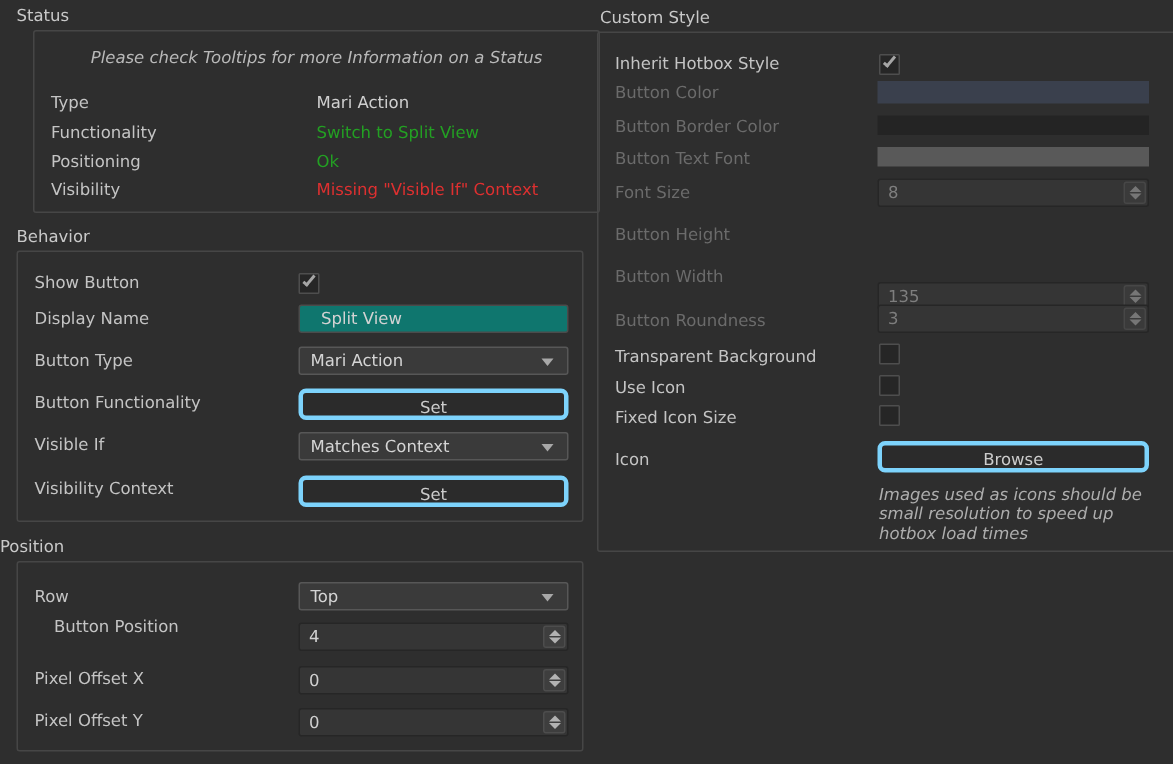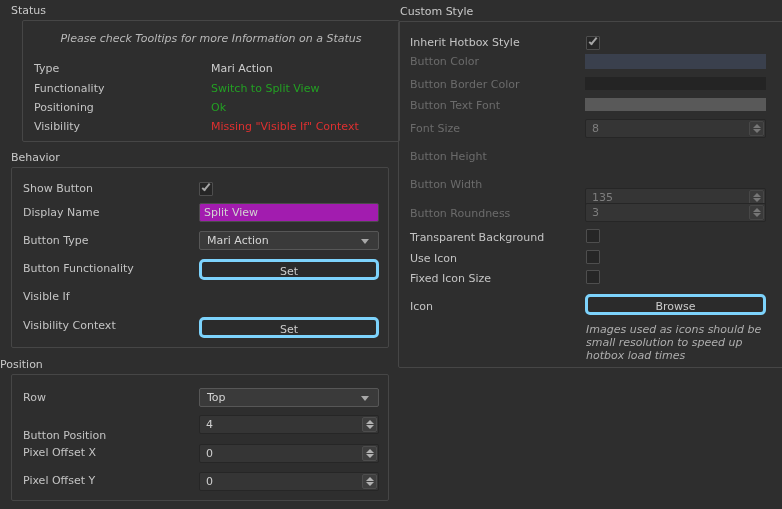--- a/index.html
+++ b/index.html
@@ -19,22 +19,22 @@
   .val { position:absolute; left:188px; height:14px; line-height:14px; white-space:nowrap; }
   .note { position:absolute; font-style:italic; color:#b9b9b9; }
   .note.center { left:0; right:0; text-align:center; }
   .note.multiline { white-space:pre-line; line-height:13px; color:#aeaeae; }
 
   .checkbox { position:absolute; width:14px; height:14px; background:#262626; border:1px solid #4e4e4e; border-radius:1px; }
   .checkbox .mark { display:none; position:absolute; left:4px; top:-1px; width:4px; height:9px;
     border-right:2px solid #a6a6a6; border-bottom:2px solid #a6a6a6; transform:rotate(40deg); }
   .checkbox.checked .mark { display:block; }
 
-  .textinput { position:absolute; left:187px; width:180px; height:19px; background:#a21caf;
-    border:1px solid #4b4b4b; border-radius:2px; color:#d2d2d2; line-height:17px; padding:0 4px; white-space:nowrap; }
+  .textinput { position:absolute; left:187px; width:180px; height:19px; background:#0f766e;
+    border:1px solid #4b4b4b; border-radius:2px; color:#d2d2d2; line-height:17px; padding:0 14px; white-space:nowrap; }
 
   .dropdown { position:absolute; left:187px; width:180px; height:19px; background:#3a3a3a;
     border:1px solid #575757; border-radius:2px; color:#d4d4d4; line-height:17px; padding:0 7px; white-space:nowrap; }
   .dropdown .arrow { position:absolute; right:9px; top:7px; width:0; height:0;
     border-left:4px solid transparent; border-right:4px solid transparent; border-top:5px solid #a8a8a8; }
 
   .pushbtn { position:absolute; left:187px; width:180px; height:21px; background:#2b2b2b;
     border:3px solid #7dd3fc; border-radius:5px; color:#cccccc; text-align:center; line-height:19px; cursor:default; }
 
   .spin { position:absolute; left:187px; width:180px; height:19px; background:#353535;
@@ -86,34 +86,38 @@
   <div class="lbl" style="top:66px;">Button Type</div>
   <div class="dropdown" style="top:63px;">
     <span>Mari Action</span>
     <span class="arrow"></span>
   </div>
 
   <div class="lbl" style="top:94px;">Button Functionality</div>
   <div class="pushbtn" style="top:91px;">Set</div>
 
   <div class="lbl" style="top:122px;text-align:center;">Visible If</div>
+  <div class="dropdown" style="top:120px;">
+    <span>Matches Context</span>
+    <span class="arrow"></span>
+  </div>
 
   <div class="lbl" style="top:151px;">Visibility Context</div>
   <div class="pushbtn" style="top:149px;">Set</div>
 </div>
 
 <div class="group-title" style="left:0; top:358px;">Position</div>
 <div class="frame" style="left:11px; top:374px; width:378px; height:127px;">
   <div class="lbl" style="top:16px;">Row</div>
   <div class="dropdown" style="top:13px;">
     <span>Top</span>
     <span class="arrow"></span>
   </div>
 
-  <div class="lbl" style="top:54px;">Button Position</div>
+  <div class="lbl" style="top:36px;margin-left:13px;">Button Position</div>
   <div class="spin" style="top:40px;">
     <span class="num">4</span>
     <span class="btns">
         <i class="up"></i>
         <i class="dn"></i>
       </span>
   </div>
 
   <div class="lbl" style="top:71px;">Pixel Offset X</div>
   <div class="spin" style="top:69px;">

